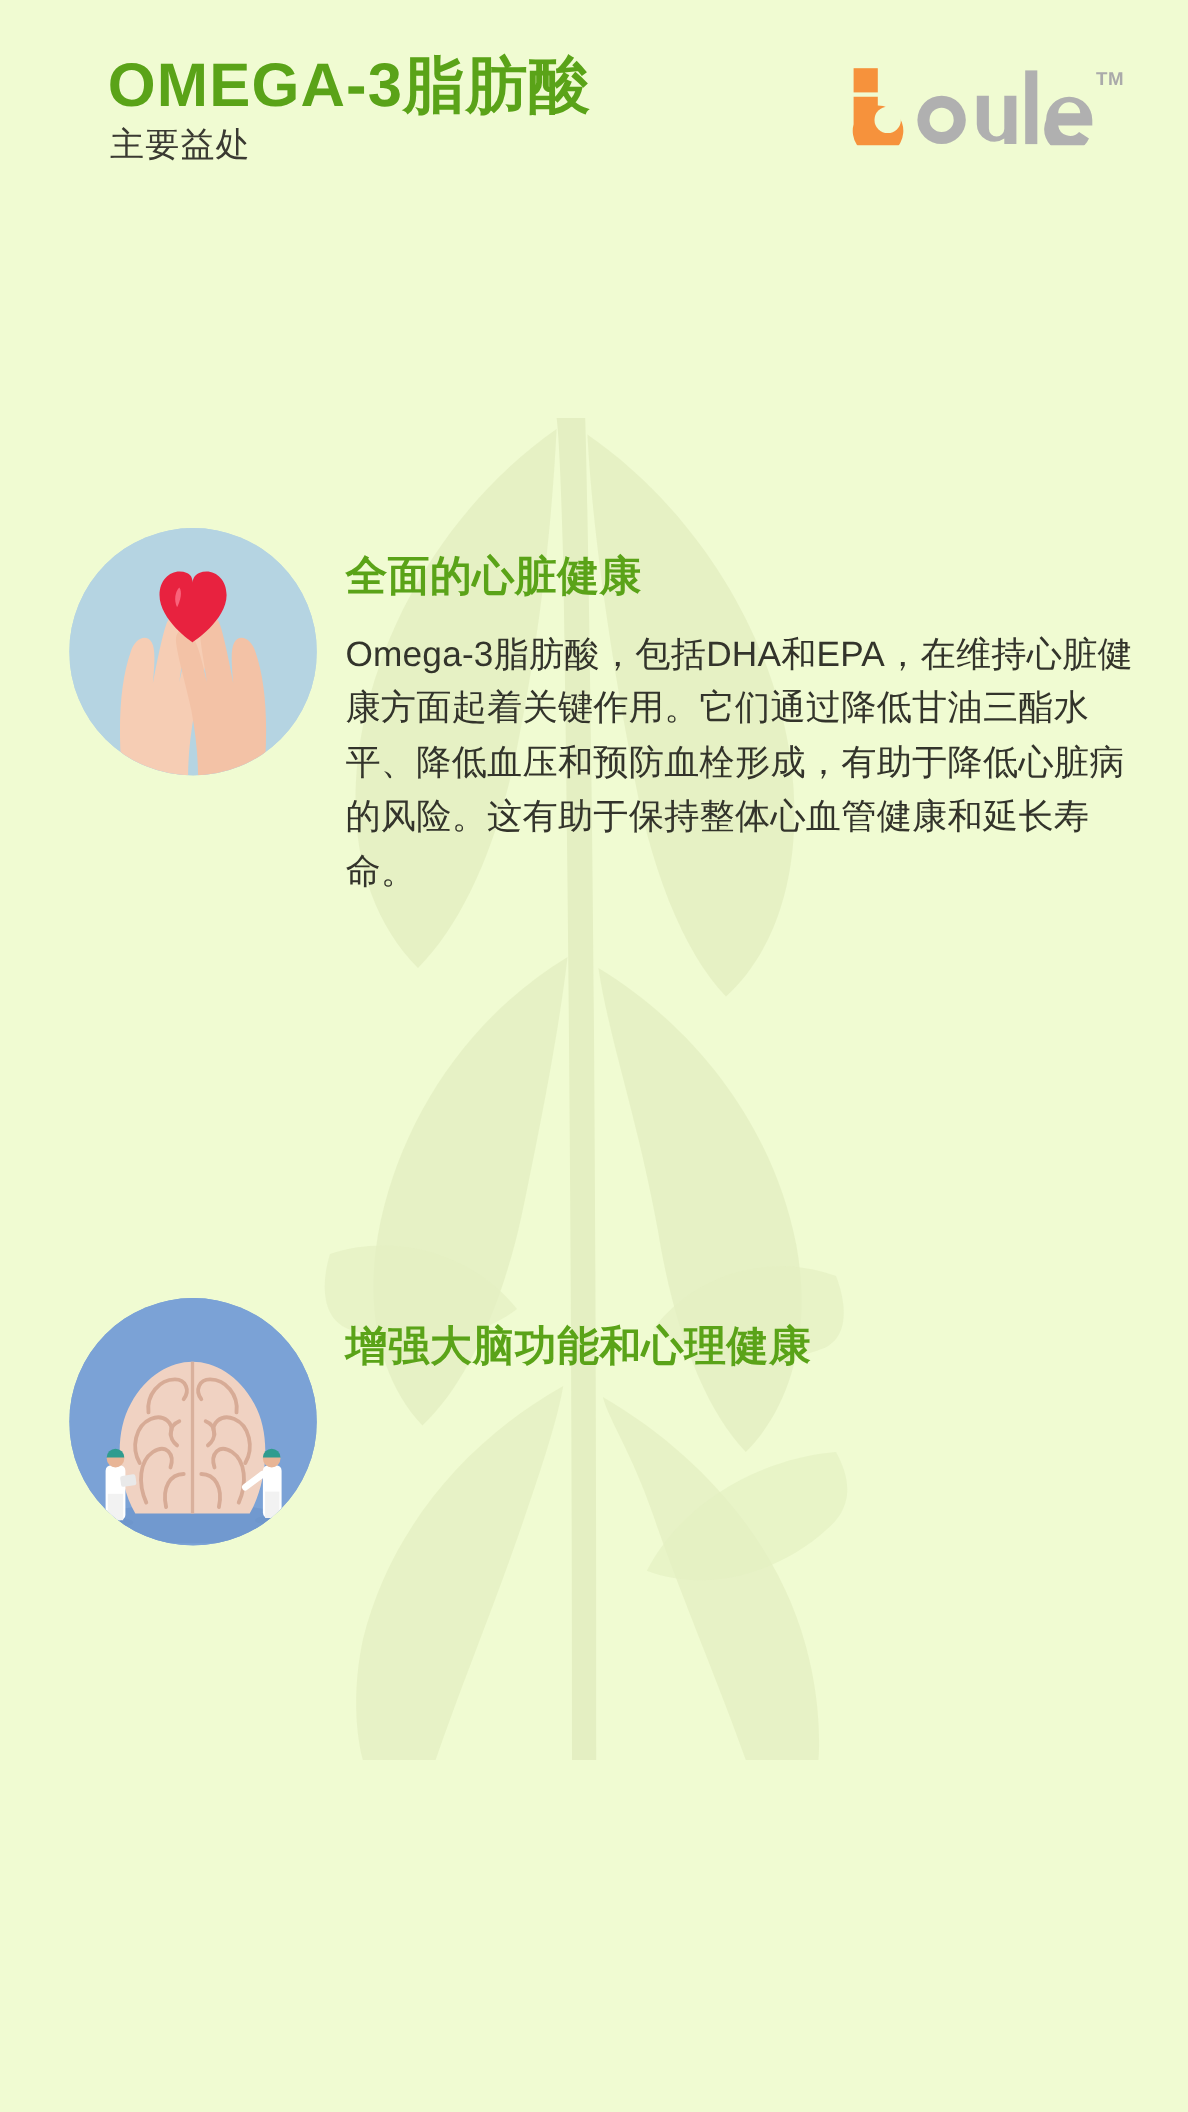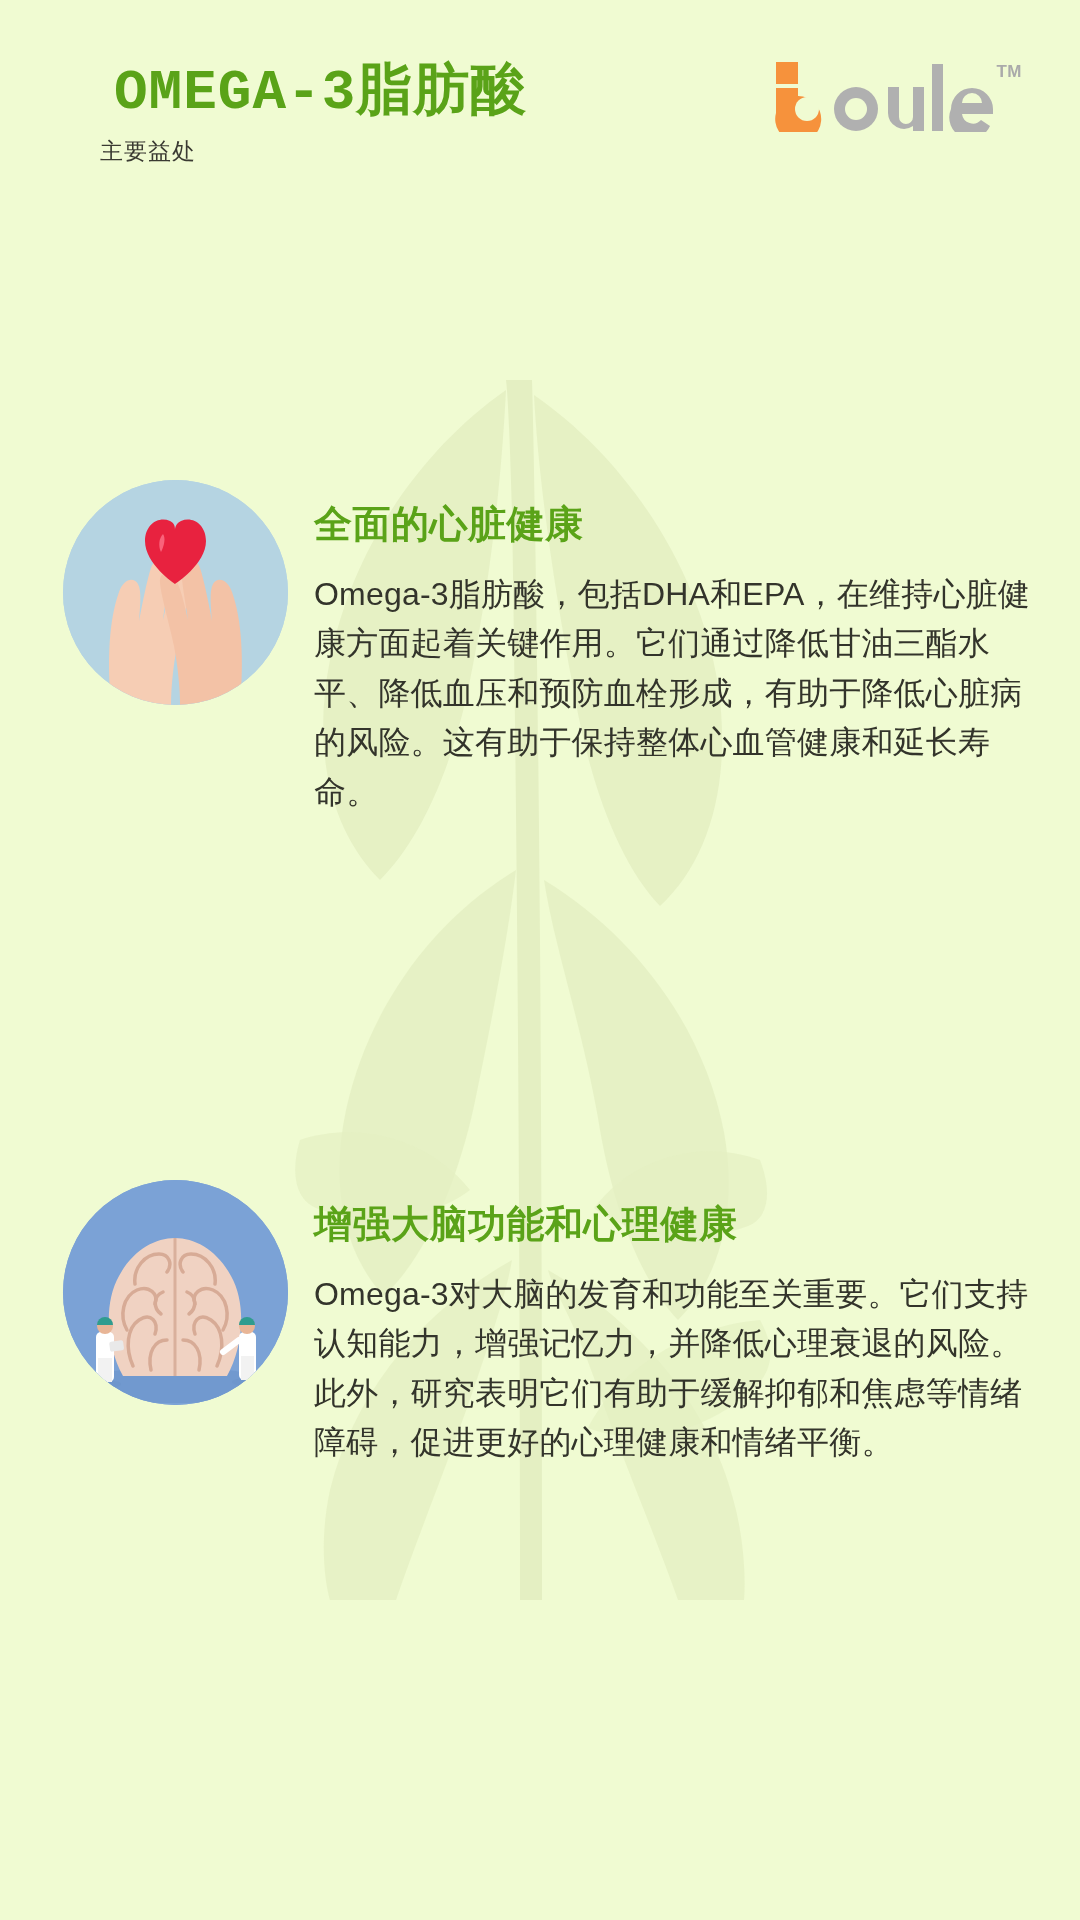--- a/index.html
+++ b/index.html
@@ -27,26 +27,25 @@
   }
   .title-block{
     position:absolute;left:98px;top:48px;
   }
   .main-title{
     font-size:56px;
     font-weight:bold;
     color:#5aa318;
     letter-spacing:1px;
     line-height:1.05;
-    margin:16px;
+    margin:0;
     white-space:nowrap;
-    font-family:Liberation Mono, monospace;
   }
   .sub-title{
-    font-size:23px;
+    font-size:31px;
     color:#3a3a32;
     margin:8px 0 0 2px;
     line-height:1.1;
     letter-spacing:1px;
   }
 
   
   .logo{
     position:absolute;
     right:58px;top:42px;
@@ -238,16 +237,15 @@
           <circle cx="184" cy="146" r="8" fill="#e8b596"></circle>
           <path d="M176 145 a8 8 0 0 1 16 0 z" fill="#2f9c8f"></path>
           <path d="M176 160 L160 172" stroke="#ffffff" stroke-width="6" stroke-linecap="round"></path>
         </g>
       </svg>
     </div>
   </div>
 
   <div class="sec-body">
     <h2 class="sec-heading">增强大脑功能和心理健康</h2>
-    <p class="sec-text">Omega-3对大脑的发育和功能至关重要。它们支持认知能力，增强记忆力，并降低心理衰退的风险。此外，研究表明它们有助于缓解抑郁和焦虑等情绪障碍，促进更好的心理健康和情绪平衡。</p>
   </div>
 
 </div>
 
 </body></html>

